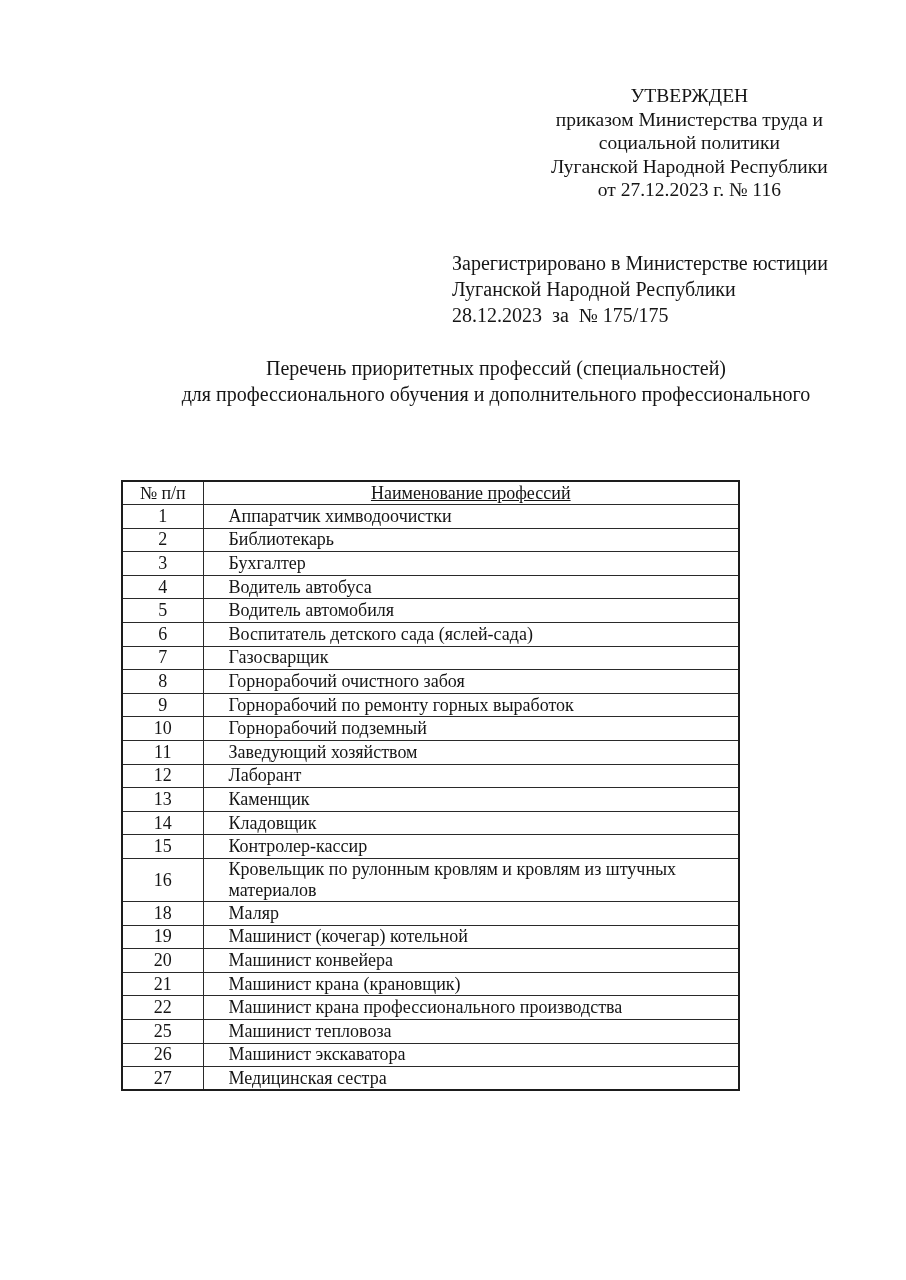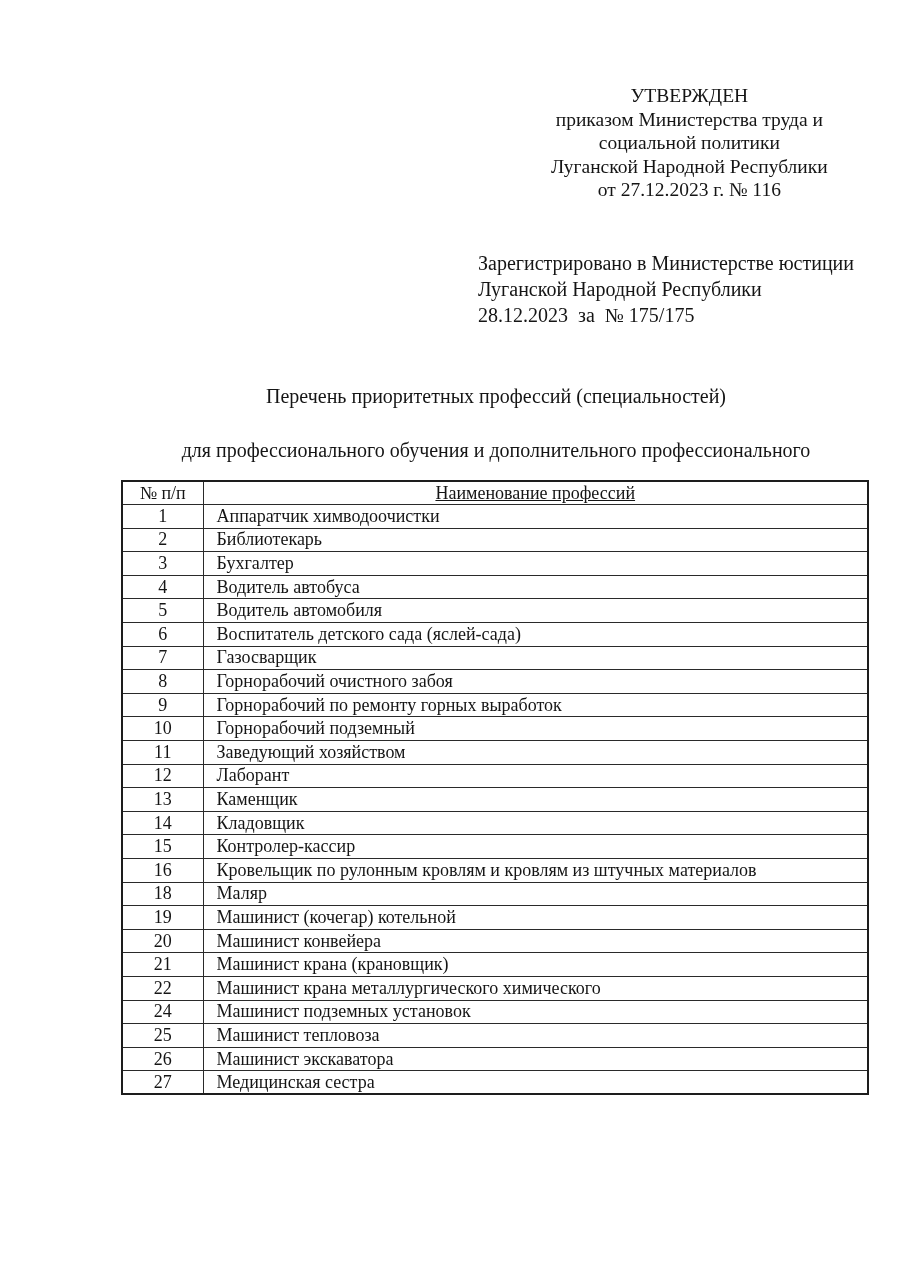--- a/index.html
+++ b/index.html
@@ -21,55 +21,54 @@
     font-size: 19.5px;
     line-height: 23.5px;
     text-align: center;
   }
   .registration-block {
     position: absolute;
     left: 452px;
     top: 250px;
     font-size: 20px;
     line-height: 26px;
-    margin-left: 26px;
   }
   .doc-title {
     position: absolute;
     left: 86px;
     top: 356px;
     width: 820px;
     text-align: center;
     font-size: 20px;
     line-height: 25.5px;
   }
-  .doc-title .line { white-space: normal; margin-top: 28px; }
+  .doc-title .line { white-space: normal; }
 
   table.professions {
     position: absolute;
     left: 121px;
     top: 480px;
-    width: 748px;
+    width: 619px;
     border-collapse: collapse;
     table-layout: fixed;
     font-size: 18px;
     border: 2px solid #1d1d1d;
   }
   table.professions th,
   table.professions td {
     border: 1.5px solid #2a2a2a;
     height: 23.6px;
     vertical-align: middle;
     font-weight: normal;
     overflow: hidden;
   }
   table.professions col.c-num { width: 81px; }
   th.h-num, td.num { text-align: center; }
   th.h-name { text-align: center; text-decoration: underline; }
-  td.name { text-align: left; padding-left: 13px; }
+  td.name { text-align: left; padding-left: 25px; }
 </style>
 </head>
 <body>
 
 <div class="approval-block">
   <div class="line">УТВЕРЖДЕН</div>
   <div class="line">приказом Министерства труда и</div>
   <div class="line">социальной политики</div>
   <div class="line">Луганской Народной Республики</div>
   <div class="line">от 27.12.2023 г. № 116</div>
@@ -173,25 +172,21 @@
       <tr>
         <td class="num">20</td>
         <td class="name">Машинист конвейера</td>
       </tr>
       <tr>
         <td class="num">21</td>
         <td class="name">Машинист крана (крановщик)</td>
       </tr>
       <tr>
         <td class="num">22</td>
-        <td class="name">Машинист крана металлургического химического</td>
-      </tr>
-      <tr>
-        <td class="num">24</td>
-        <td class="name">Машинист подземных установок</td>
+        <td class="name">Машинист крана профессионального производства</td>
       </tr>
       <tr>
         <td class="num">25</td>
         <td class="name">Машинист тепловоза</td>
       </tr>
       <tr>
         <td class="num">26</td>
         <td class="name">Машинист экскаватора</td>
       </tr>
       <tr>

